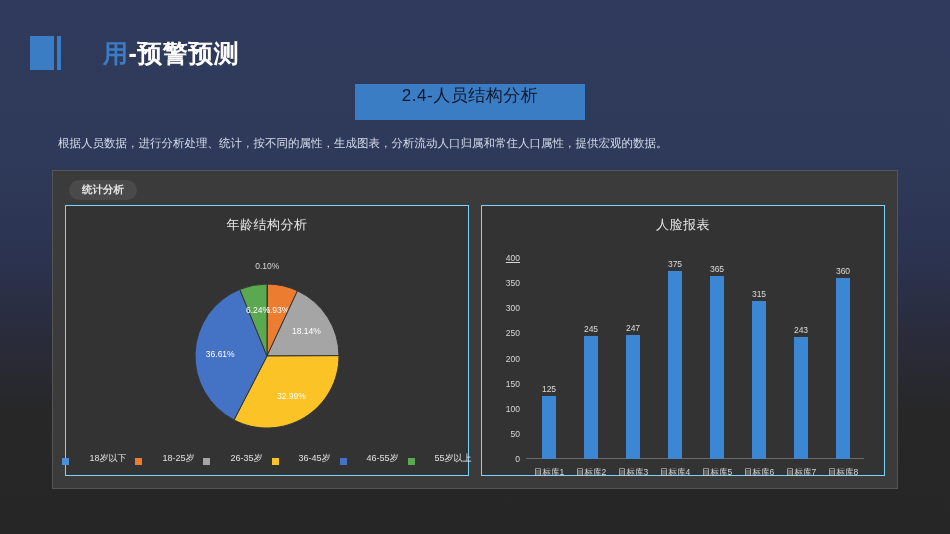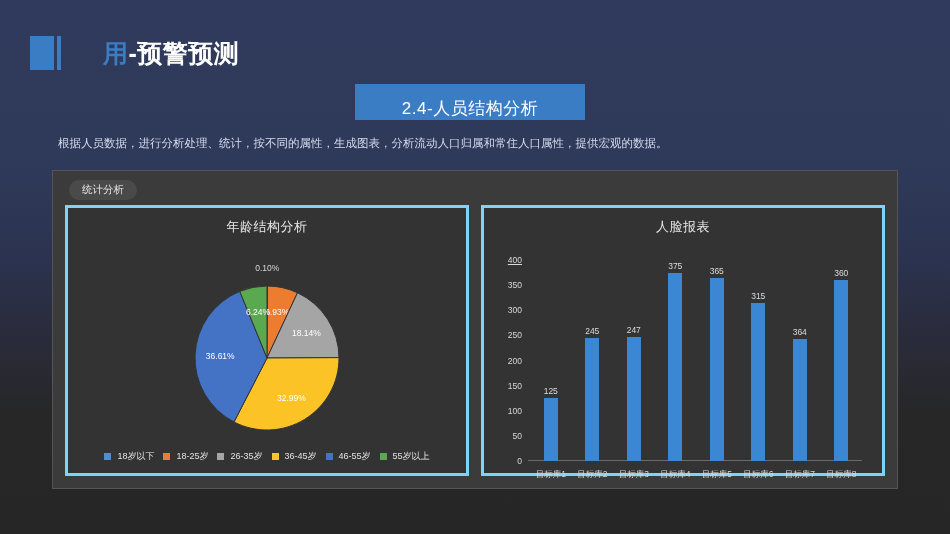--- a/index.html
+++ b/index.html
@@ -22,68 +22,68 @@
   .hdr-mark .bar { width: 4px; background: #3b7dc4; margin-left: 3px; }
   .hdr-title { font-size: 25px; font-weight: bold; letter-spacing: .5px; line-height: 1; }
   .hdr-title .accent { color: #3b7dc4; }
   .hdr-title .rest { color: #ffffff; }
 
   
   .section-badge {
     position: absolute; left: 355px; top: 84px;
     width: 230px; height: 36px;
     background: #3b7dc4;
-    display: flex; align-items: flex-end; justify-content: center;
-    color: #ffffff; font-size: 17px; letter-spacing: .5px;
+    display: flex; align-items: flex-start; justify-content: center;
+    color: #0f172a; font-size: 17px; letter-spacing: .5px;
   }
 
   
   .desc {
     position: absolute; left: 58px; top: 135px; width: 840px;
     color: #d6dced; font-size: 11.5px; line-height: 1.5;
     white-space: nowrap;
   }
 
   
   .panel {
     position: absolute; left: 52px; top: 170px;
     width: 846px; height: 319px;
     background: #3b3b3b;
     border: 1px solid #555;
   }
-  .tab-row { padding: 8px 14px 0 16px; height: 32px; }
+  .tab-row { padding: 8px 14px 0 16px; height: 32px; font-weight: bold; }
   .tab {
     display: inline-flex; align-items: center; justify-content: center;
     height: 20px; padding: 0 13px;
     background: #4a4a4a; border-radius: 10px;
     color: #e6e6e6; font-size: 10.5px;
   }
   .charts {
     display: flex; gap: 12px;
     padding: 2px 12px 12px 12px;
     height: 285px;
   }
   .chart-card {
-    flex: 1 1 0; background: #333333; border: 3px solid #7dd3fc;
+    flex: 1 1 0; background: #333333; border: 1px solid #7dd3fc;
     position: relative;
   }
   .chart-title {
     text-align: center; color: #e8e8e8; font-size: 13px;
     padding-top: 10px; letter-spacing: .5px;
   }
 
   
   .pie-wrap { position: relative; width: 100%; height: 190px; margin-top: 22px; }
   .pie-svg { display: block; margin: 0 auto; }
   .pie-legend {
     position: absolute; bottom: 10px; left: 0; right: 0;
     display: flex; justify-content: center; align-items: center;
     gap: 9px; flex-wrap: nowrap;
   }
-  .lg-item { display: flex; align-items: center; gap: 6px; color: #e2e2e2; font-size: 9px; white-space: nowrap; }
+  .lg-item { display: flex; align-items: flex-end; gap: 20px; color: #e2e2e2; font-size: 9px; white-space: nowrap; }
   .lg-swatch { width: 7px; height: 7px; display: inline-block; }
 
   
   .bar-area { position: relative; height: 245px; margin: 6px 14px 0 10px; }
   .bar-plot { position: absolute; left: 36px; right: 6px; top: 18px; bottom: 26px; }
   .y-axis { position: absolute; left: 0; top: 18px; bottom: 26px; width: 34px; }
   .y-tick {
     position: absolute; right: 6px; transform: translateY(-50%);
     color: #d8d8d8; font-size: 8.5px; text-align: right; width: 100%;
   }
@@ -205,21 +205,21 @@
               </div>
               <div class="bar-col">
                 <div class="bar-val">365</div>
                 <div class="bar-rect" style="height: 91.25%; background: rgb(59, 135, 212);"></div>
               </div>
               <div class="bar-col">
                 <div class="bar-val">315</div>
                 <div class="bar-rect" style="height: 78.75%; background: rgb(59, 135, 212);"></div>
               </div>
               <div class="bar-col">
-                <div class="bar-val">364</div>
+                <div class="bar-val">243</div>
                 <div class="bar-rect" style="height: 60.75%; background: rgb(59, 135, 212);"></div>
               </div>
               <div class="bar-col">
                 <div class="bar-val">360</div>
                 <div class="bar-rect" style="height: 90%; background: rgb(59, 135, 212);"></div>
               </div>
             </div>
         </div>
         <div class="x-labels" id="x-labels">
             <div class="x-lab">目标库1</div>

